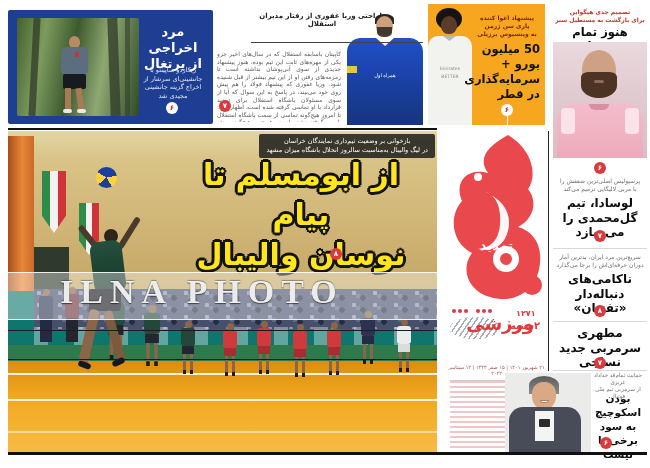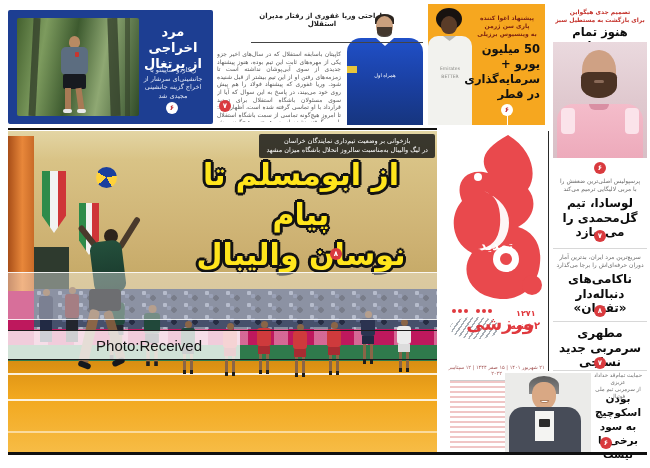--- a/index.html
+++ b/index.html
@@ -77,21 +77,21 @@
   .hig-collar{position:absolute;left:36px;top:62px;width:20px;height:6px;border-radius:0 0 10px 10px;background:#d98fa3;}
   .hig-stripe{position:absolute;top:66px;width:14px;height:26px;background:#fbe3ea;border-radius:4px;}
   #higNum{left:41px;top:162px;}
 
   
   #topRule{left:8px;top:128px;width:429px;height:2px;background:#111;}
   #vertRule{left:548px;top:131px;width:1px;height:240px;background:#2a2a2a;}
   #bottomRule{left:8px;top:452px;width:639px;height:3px;background:#101010;}
 
   
-  #mainImg{left:8px;top:131px;width:429px;height:321px;overflow:hidden;background:#be185d;}
+  #mainImg{left:8px;top:131px;width:429px;height:321px;overflow:hidden;background:#0f766e;}
   .wall{position:absolute;left:0;top:0;width:429px;height:160px;
         background:linear-gradient(180deg,#e3d5a4 0%,#d9c386 18%,#cdb172 70%,#c3a763 100%);}
   .pillar{position:absolute;left:0;top:5px;width:26px;height:155px;
           background:linear-gradient(90deg,#a84e18,#e8873a 55%,#c96b28);}
   .door{position:absolute;left:26px;top:116px;width:35px;height:48px;background:#2e3a2e;}
   .flag{position:absolute;background:linear-gradient(90deg,#2e8b4a 0 33%,#f2f2f2 33% 66%,#cf3538 66% 100%);
         clip-path:polygon(0 0,100% 0,100% 72%,50% 100%,0 72%);}
   #flag1{left:34px;top:40px;width:24px;height:62px;}
   #flag2{left:71px;top:72px;width:20px;height:52px;}
   .ball{position:absolute;left:88px;top:36px;width:21px;height:21px;border-radius:50%;
@@ -388,24 +388,22 @@
     </div>
 
     <div id="imgKicker" class="abs fa pre">بازخوانی بر وضعیت تیم‌داری نمایندگان خراسان
 در لیگ والیبال به‌مناسبت سالروز انحلال باشگاه میزان مشهد</div>
     <div id="bigHead" class="abs fa">
       <span class="pre" style="display:block">از ابومسلم تا پیام</span>
       <span class="pre" style="display:block">نوسان والیبال</span>
     </div>
     <div id="imgNum" class="abs pnum">۸</div>
     <div id="wmBand" class="abs"></div>
+    <div id="wmText" class="abs">ILNA PHOTO</div>
     <div id="prLineT" class="abs"></div>
-    <div id="prBand" class="abs">
-      <span id="prText">Photo:Received</span>
-    </div>
     <div id="prLineB" class="abs"></div>
   </div>
 
   <div id="mastLogo" class="abs">
     <svg width="97" height="176" viewBox="0 0 97 176">
       <path fill="#e9494d" d="M60,2 C38,14 30,26 40,40 C18,34 6,50 14,68 C0,84 4,110 24,120 C12,136 20,158 42,164 C68,172 90,156 92,130 C94,110 84,98 70,94 C86,86 90,68 80,56 C90,42 84,16 60,2 Z"></path>
       <path fill="#ffffff" opacity="0.95" d="M36,58 q18,6 16,34 q-2,22 -22,24 q24,4 30,-18 q6,-26 -24,-40 Z"></path>
       <circle cx="58" cy="126" r="13" fill="#ffffff"></circle>
       <circle cx="58" cy="126" r="6" fill="#e9494d"></circle>
       <circle cx="30" cy="44" r="4" fill="#ffffff"></circle>

